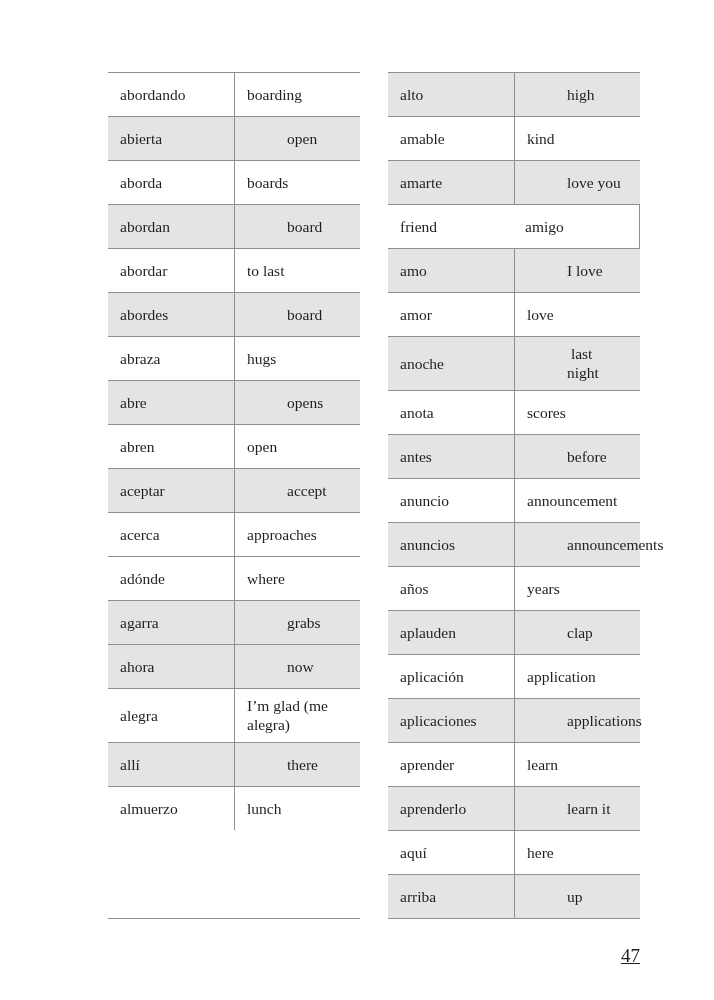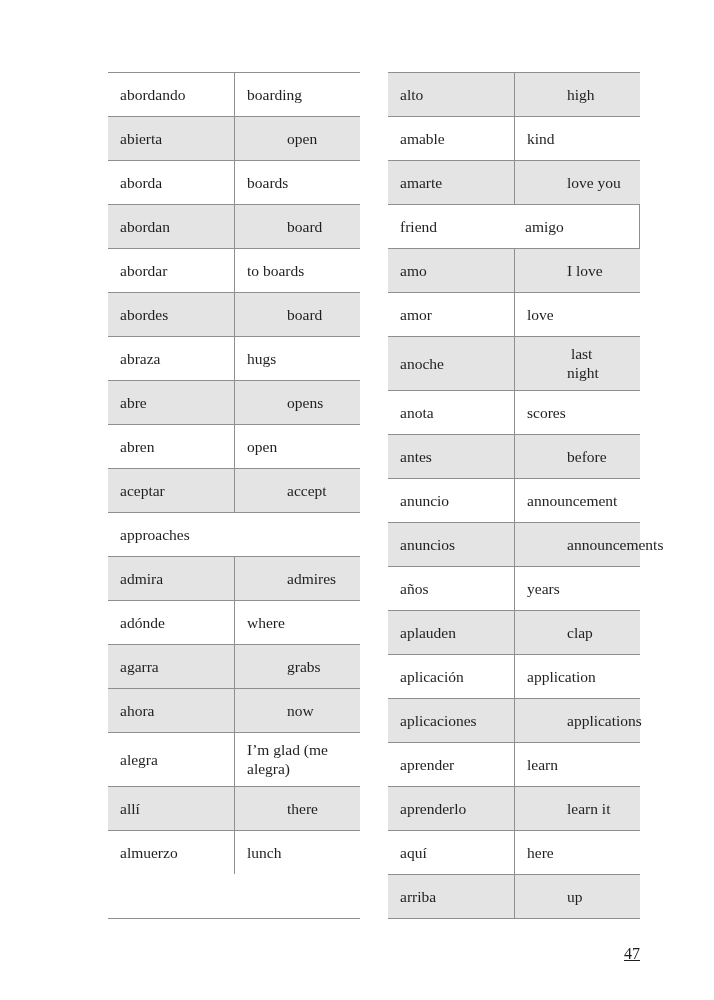--- a/index.html
+++ b/index.html
@@ -42,21 +42,21 @@
   }
   .cell.es{
     width:127px;flex:0 0 127px;
     border-right:1px solid var(--line);
     text-align:center;
   }
   .cell.en{flex:1;}
   .page-number{
     position:absolute;
     right:74px;top:945px;
-    font-size:16px;
+    font-size:19px;
     color:var(--ink);
     text-decoration:underline;
   }
 </style>
 </head>
 <body>
 
 <div class="page">
   <div class="tables-wrap">
     <div class="vtable">
@@ -71,21 +71,21 @@
         <div class="vrow">
           <div class="cell es">aborda</div>
           <div class="cell en">boards</div>
         </div>
         <div class="vrow shaded">
           <div class="cell es">abordan</div>
           <div class="cell en">board</div>
         </div>
         <div class="vrow">
           <div class="cell es">abordar</div>
-          <div class="cell en">to boards</div>
+          <div class="cell en">to last</div>
         </div>
         <div class="vrow shaded">
           <div class="cell es">abordes</div>
           <div class="cell en">board</div>
         </div>
         <div class="vrow">
           <div class="cell es">abraza</div>
           <div class="cell en">hugs</div>
         </div>
         <div class="vrow shaded">
@@ -94,25 +94,22 @@
         </div>
         <div class="vrow">
           <div class="cell es">abren</div>
           <div class="cell en">open</div>
         </div>
         <div class="vrow shaded">
           <div class="cell es">aceptar</div>
           <div class="cell en">accept</div>
         </div>
         <div class="vrow">
+          <div class="cell es">acerca</div>
           <div class="cell en">approaches</div>
-        </div>
-        <div class="vrow shaded">
-          <div class="cell es">admira</div>
-          <div class="cell en">admires</div>
         </div>
         <div class="vrow">
           <div class="cell es">adónde</div>
           <div class="cell en">where</div>
         </div>
         <div class="vrow shaded">
           <div class="cell es">agarra</div>
           <div class="cell en">grabs</div>
         </div>
         <div class="vrow shaded">

